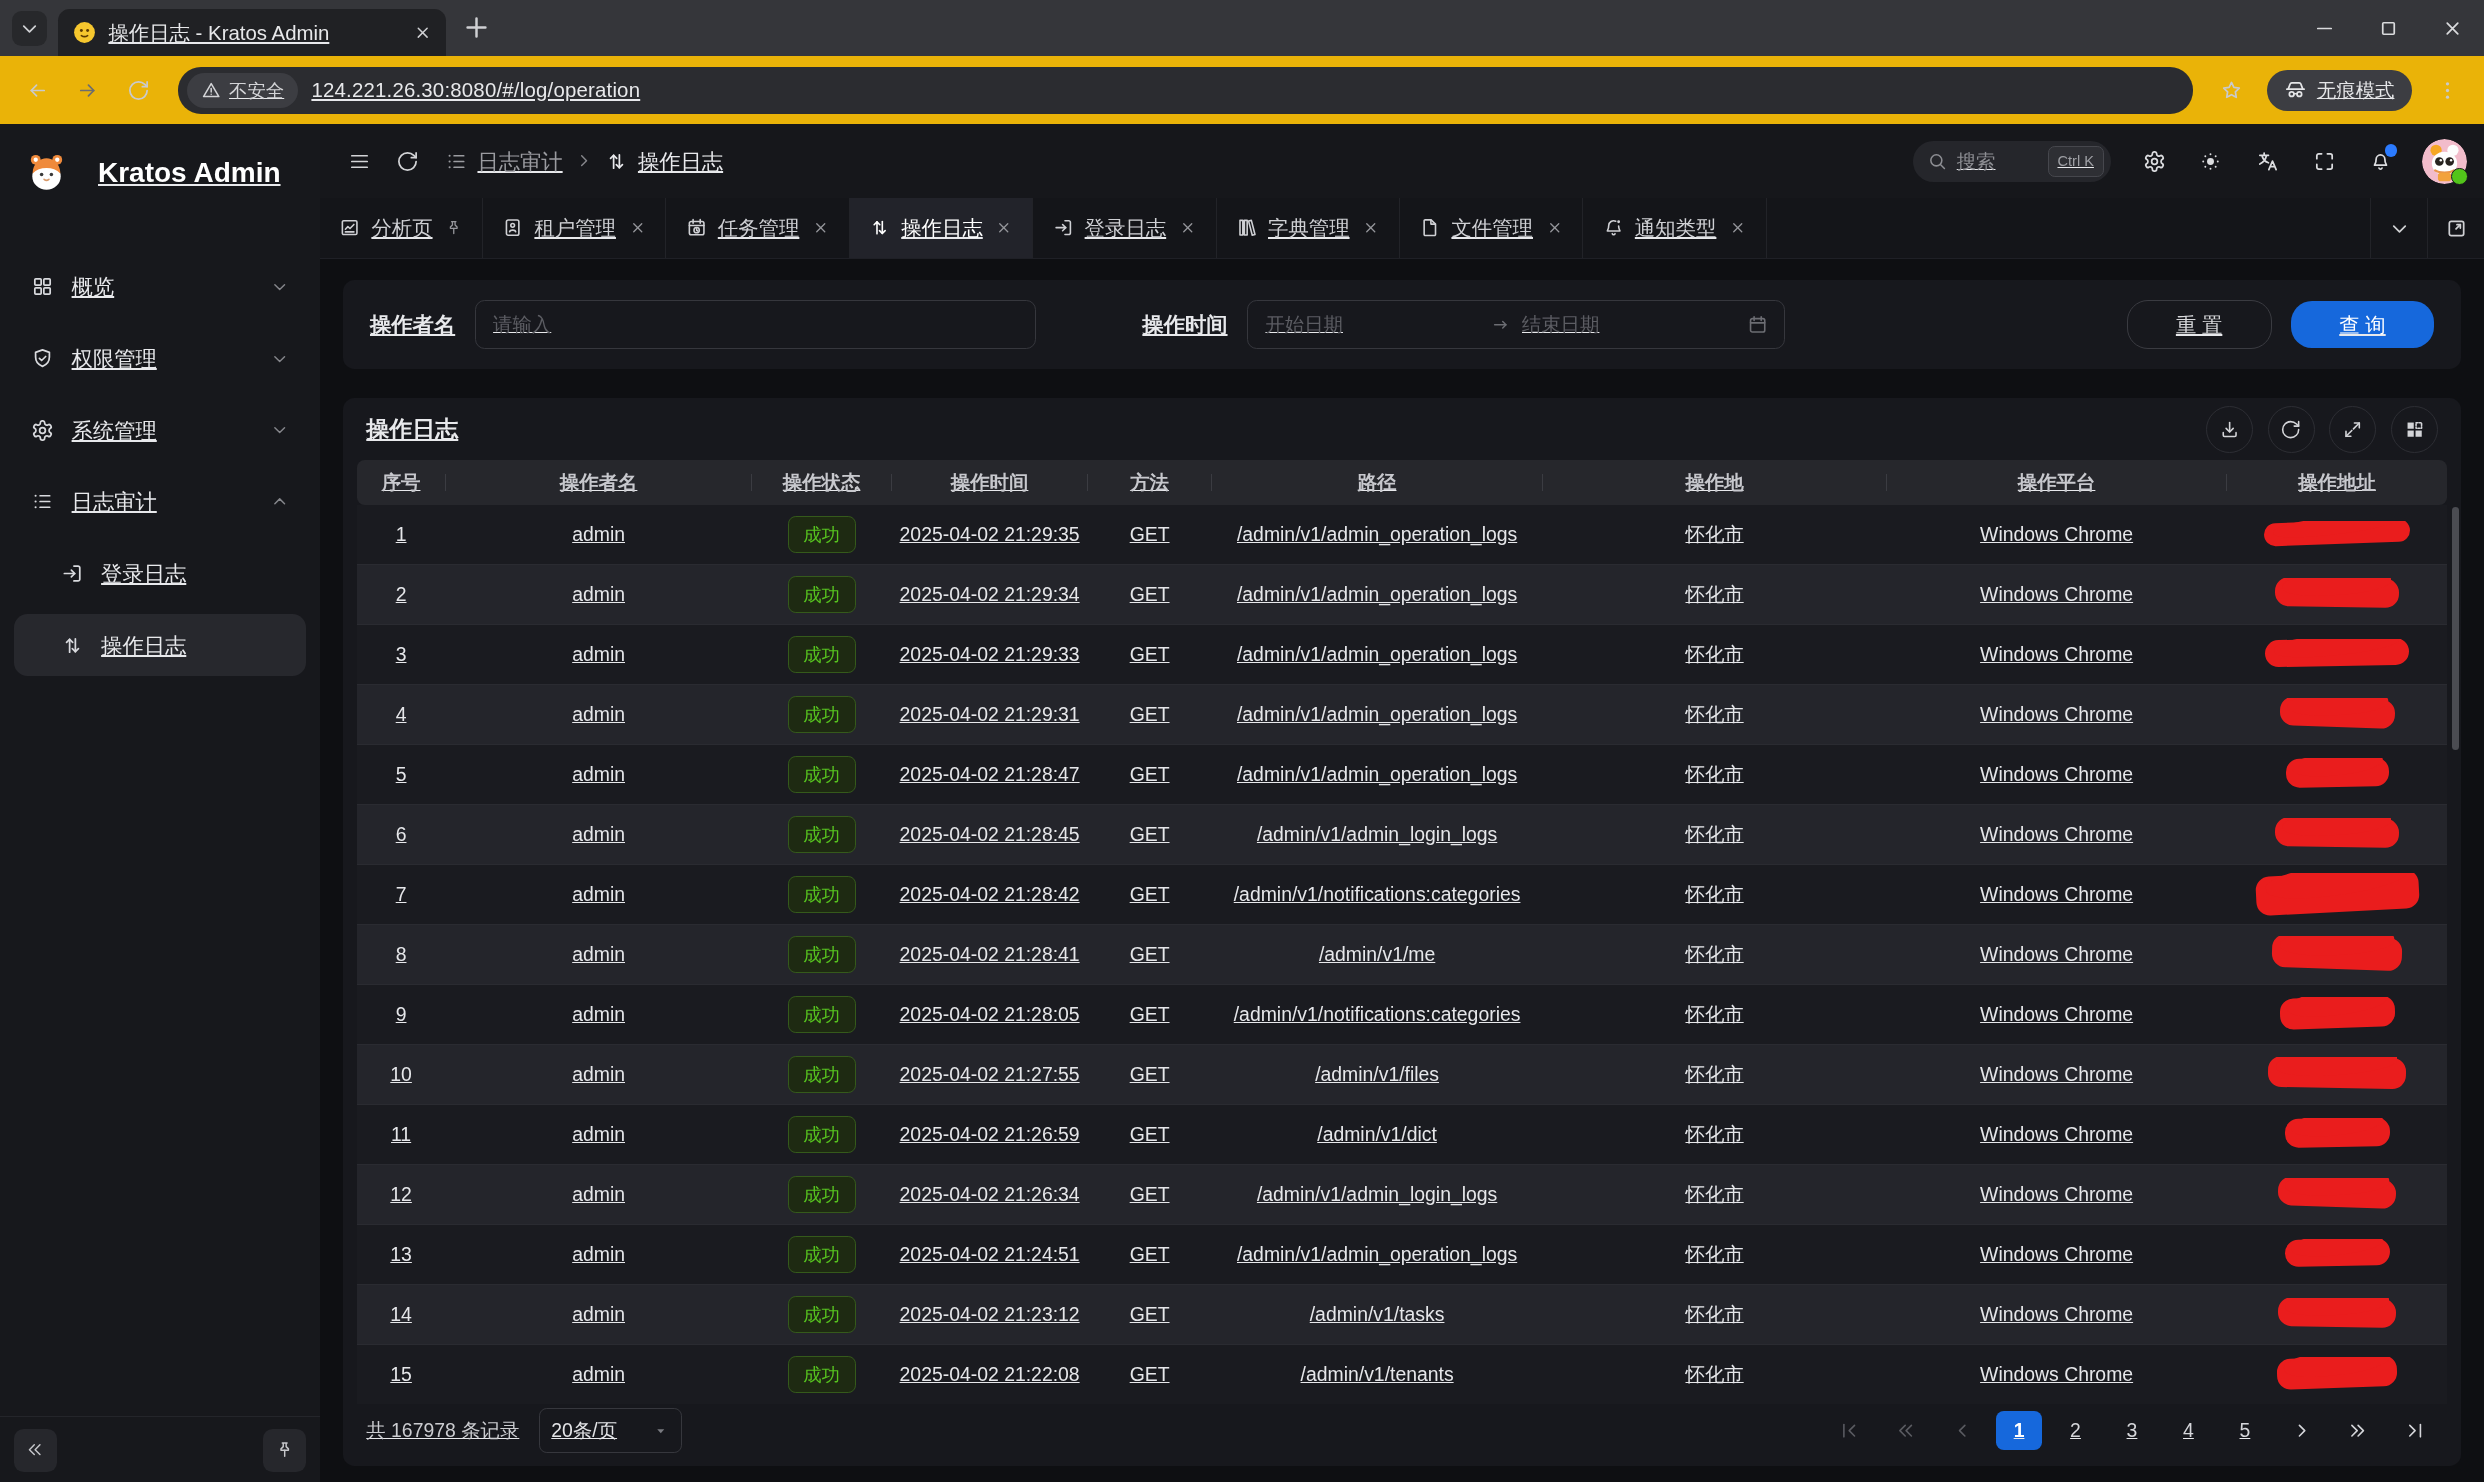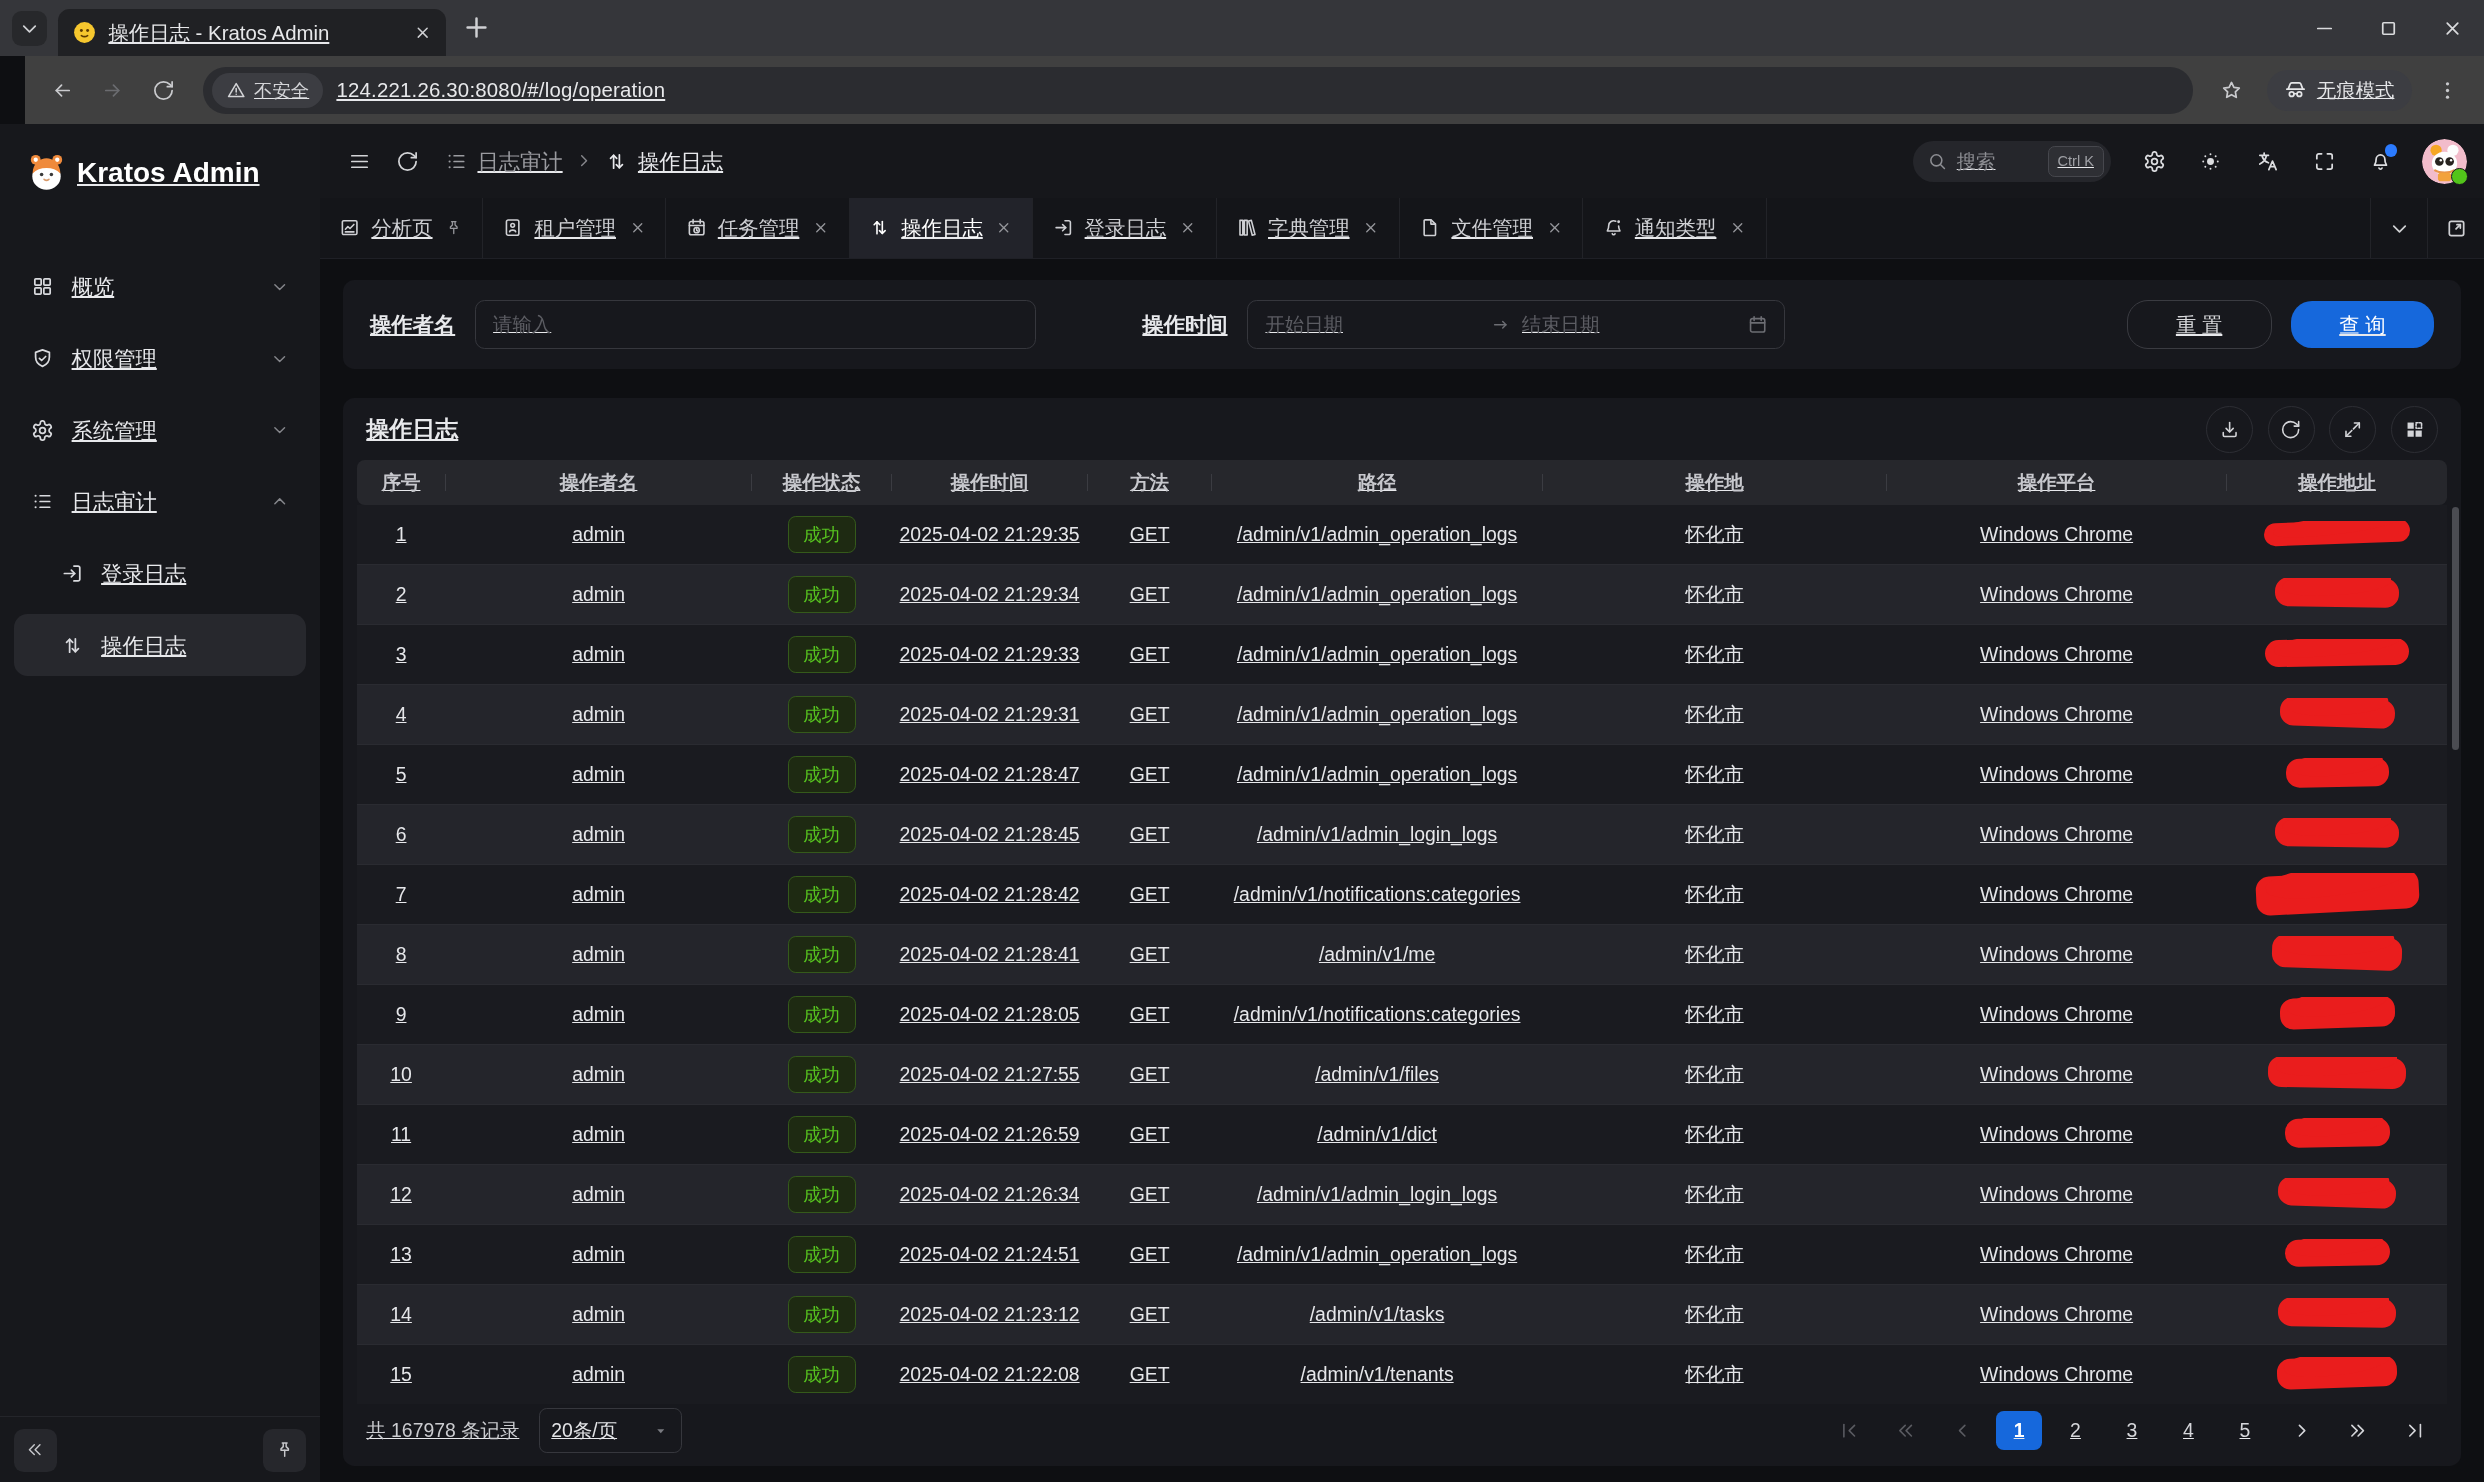--- a/index.html
+++ b/index.html
@@ -13,35 +13,35 @@
   .tabsearch{width:35px;height:35px;margin:0 11.6px 9.7px 0;border-radius:9.7px;background:#27282b;
     display:flex;align-items:center;justify-content:center;color:#cfd0d3;}
   .btab{height:47px;width:361px;background:#202124;border-radius:11.6px 11.6px 0 0;
     display:flex;align-items:center;gap:11.6px;padding:0 13.6px;}
   .btab .fav{width:25px;height:25px;}
   .btab .title{flex:1;font-size:20.4px;color:#e7e8ea;white-space:nowrap;overflow:hidden;}
   .btab .icon,.newtab{color:#cfd0d3;}
   .newtab{margin:0 0 11.6px 13.6px;width:33px;height:33px;}
   .wincontrols{position:absolute;right:0;top:0;height:56px;display:flex;}
   .winbtn{width:64px;height:100%;display:flex;align-items:center;justify-content:center;color:#dadbdd;}
-  .toolbar{height:68px;background:#404040;display:flex;align-items:center;padding:0 15.5px;gap:7.8px;margin-left:25px;}
+  .toolbar{height:68px;background:#eab308;display:flex;align-items:center;padding:0 15.5px;gap:7.8px;}
   .navbtn{width:43px;height:43px;display:flex;align-items:center;justify-content:center;color:#c9cacd;}
   .navbtn.dim{color:#6b6c70;}
   .omnibox{flex:1;height:47px;background:#2b2c30;border-radius:23px;display:flex;align-items:center;
     gap:13.6px;padding:0 9.7px;margin:0 9.7px;}
   .sec-chip{height:35px;border-radius:17.5px;background:#3c3d42;display:flex;align-items:center;gap:7.8px;
     padding:0 13.6px;color:#d3d4d7;font-size:18.4px;}
   .sec-chip .icon{width:20.4px;height:20.4px;}
   .url{font-size:20.4px;color:#e8e9eb;letter-spacing:0.2px;}
   .incog{height:41px;border-radius:20.4px;background:#3c3d42;display:flex;align-items:center;gap:9.7px;
     padding:0 17.5px;font-size:19.4px;color:#e5e6e8;margin:0 5.8px;}
   
   .app{display:flex;height:1359px;}
   .sidebar{width:320px;background:#17181c;display:flex;flex-direction:column;flex:none;}
-  .brand{height:97px;display:flex;align-items:center;gap:7px;padding:0 23px;}
+  .brand{height:97px;display:flex;align-items:center;gap:28px;padding:0 23px;}
   .brand .logo{width:47px;height:47px;}
   .brand .name{font-size:28px;font-weight:bold;color:#fff;white-space:nowrap;}
   .menu{flex:1;padding-top:25px;}
   .mi{height:62px;margin:9.7px 13.6px;border-radius:13.6px;display:flex;align-items:center;gap:17.5px;
     padding:0 17.5px;font-size:21.3px;color:#e8e9ec;}
   .mi .icon{color:#d9dade;}
   .mi .lbl{flex:1;white-space:nowrap;}
   .mi .chev{color:#85868b;width:19.4px;height:19.4px;}
   .mi.sub{padding-left:47px;}
   .mi.active{background:#27282d;}

